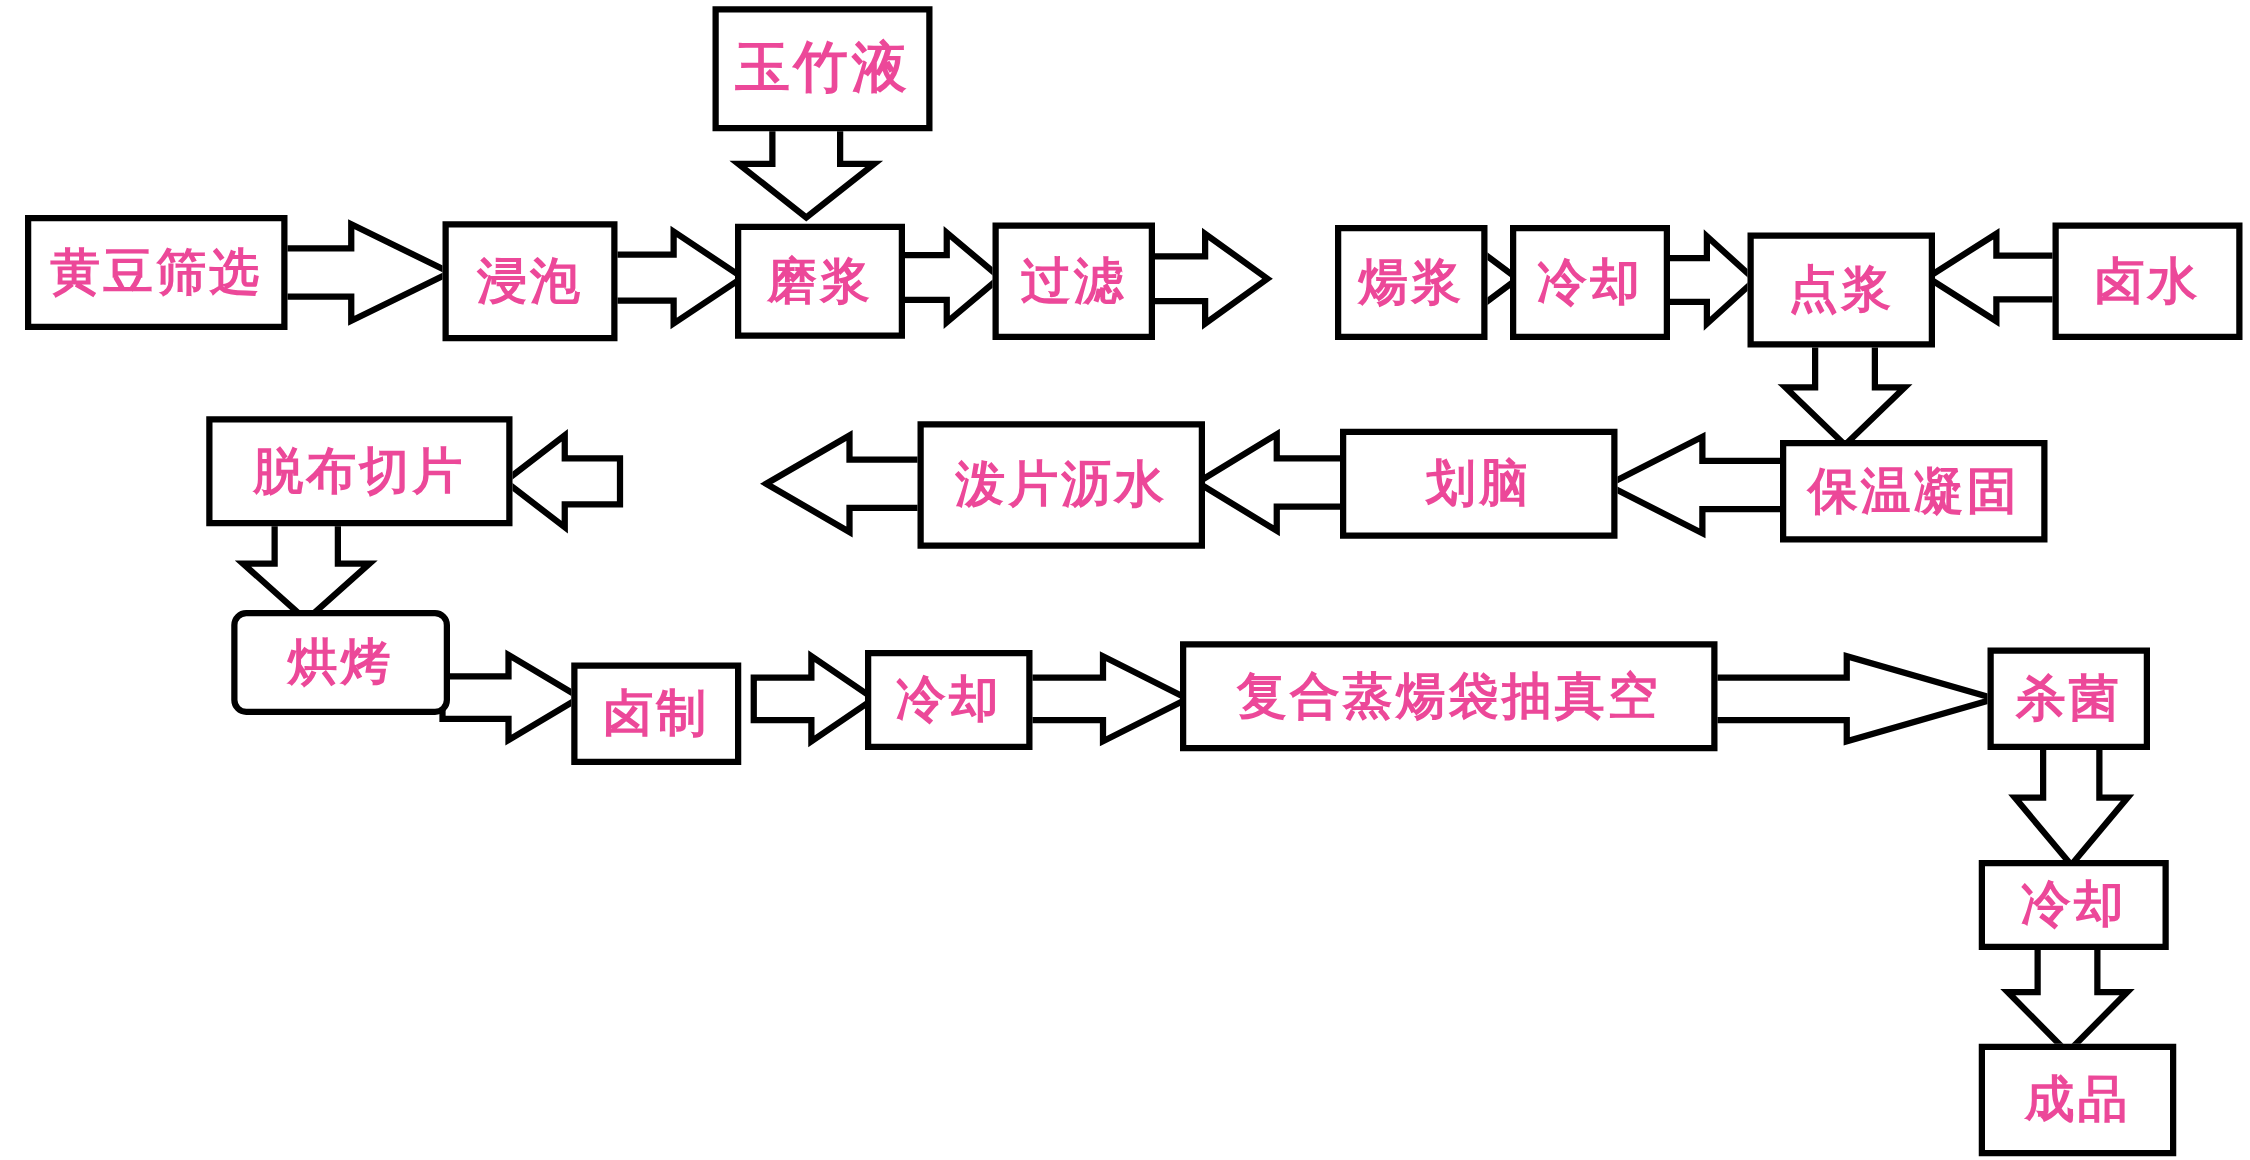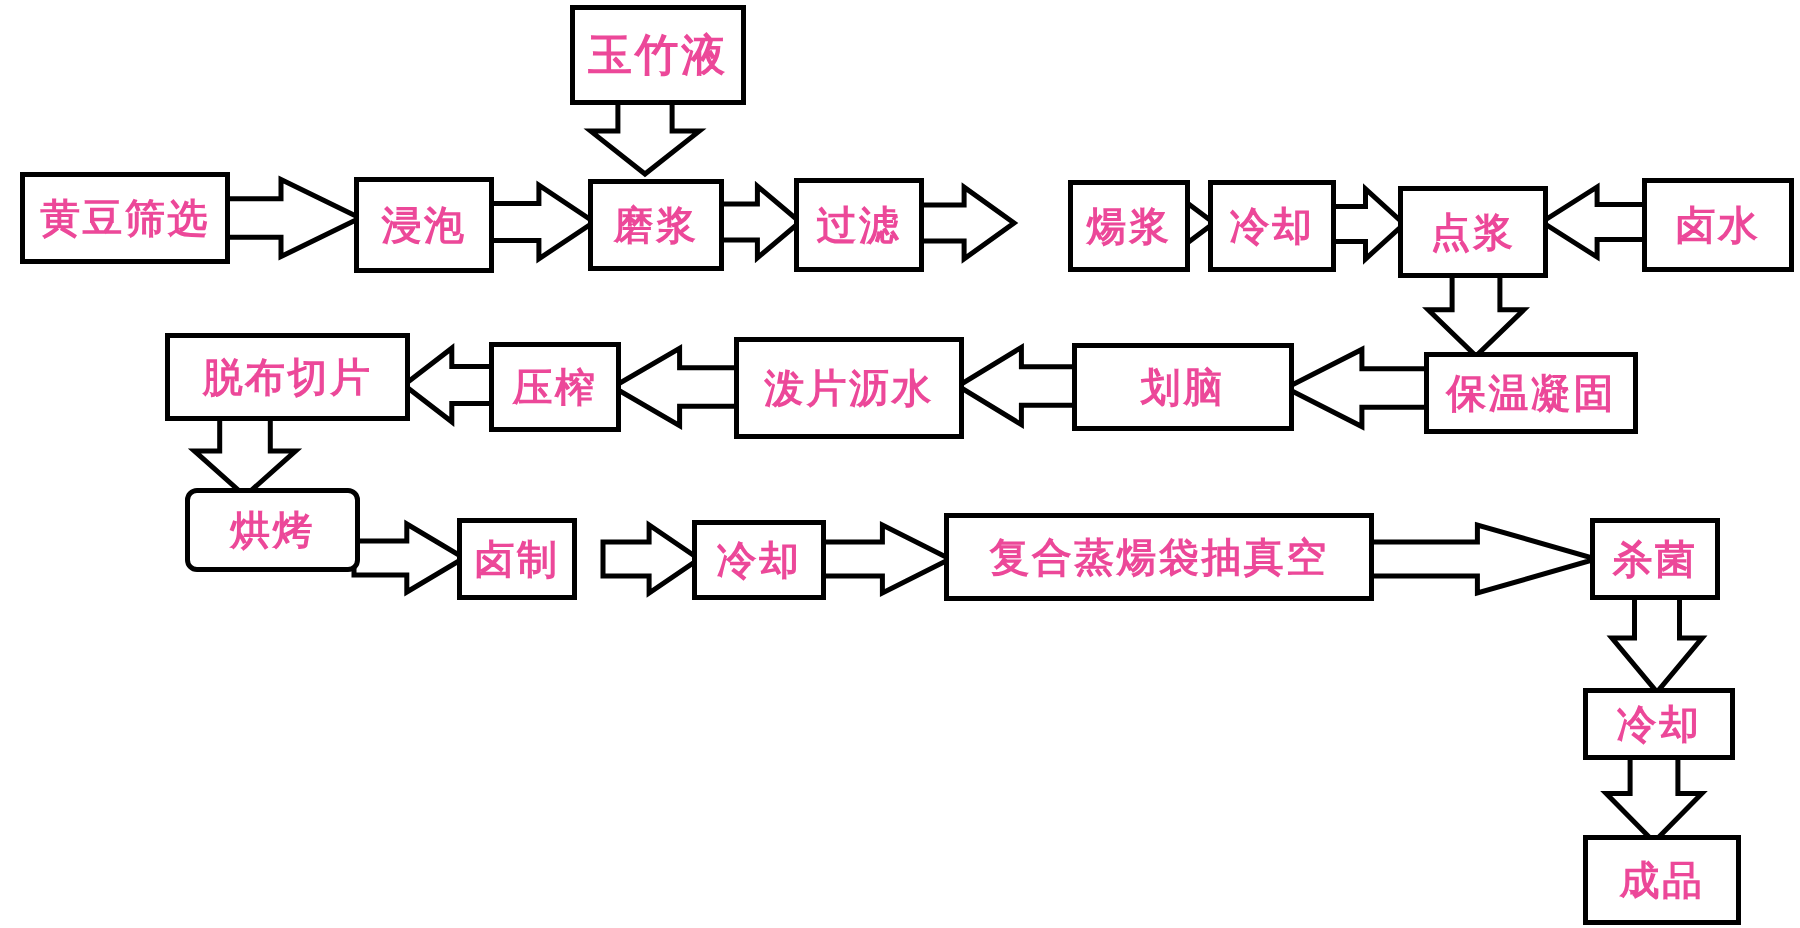--- a/index.html
+++ b/index.html
@@ -141,30 +141,27 @@
     </div>
     <div class="node" style="left: 1642px; top: 178px; width: 152px; height: 94px;">
       <span class="node-label" style="font-size: 40px;">卤水</span>
     </div>
     <div class="node" style="left: 1072px; top: 343px; width: 222px; height: 88px;">
       <span class="node-label" style="font-size: 40px;">划脑</span>
     </div>
     <div class="node" style="left: 734px; top: 337px; width: 230px; height: 102px;">
       <span class="node-label" style="font-size: 40px;">泼片沥水</span>
     </div>
-    <div class="node" style="left: 489px; top: 342px; width: 132px; height: 90px;">
-      <span class="node-label" style="font-size: 40px;">压榨</span>
-    </div>
     <div class="node" style="left: 165px; top: 333px; width: 245px; height: 88px;">
       <span class="node-label" style="font-size: 40px;">脱布切片</span>
     </div>
     <div class="node" style="left: 185px; top: 488px; width: 175px; height: 84px; border-radius: 12px;">
       <span class="node-label" style="font-size: 40px;">烘烤</span>
     </div>
-    <div class="node" style="left: 457px; top: 518px; width: 120px; height: 82px;">
+    <div class="node" style="left: 457px; top: 530px; width: 136px; height: 82px;">
       <span class="node-label" style="font-size: 40px;">卤制</span>
     </div>
     <div class="node" style="left: 692px; top: 520px; width: 134px; height: 80px;">
       <span class="node-label" style="font-size: 40px;">冷却</span>
     </div>
     <div class="node" style="left: 944px; top: 513px; width: 430px; height: 88px;">
       <span class="node-label" style="font-size: 40px;">复合蒸煬袋抽真空</span>
     </div>
     <div class="node" style="left: 1590px; top: 518px; width: 130px; height: 82px;">
       <span class="node-label" style="font-size: 40px;">杀菌</span>

